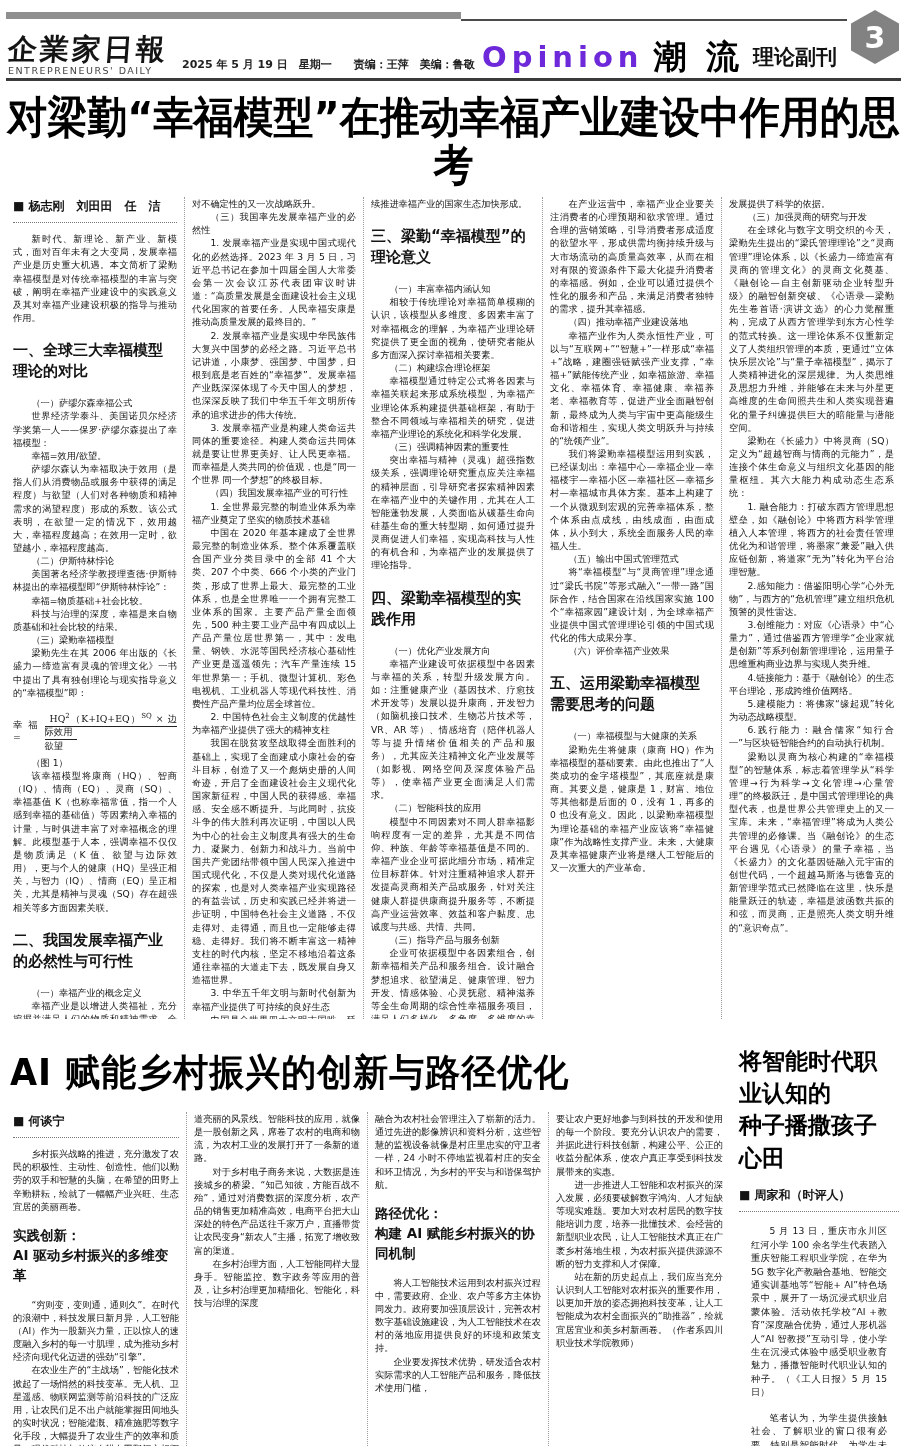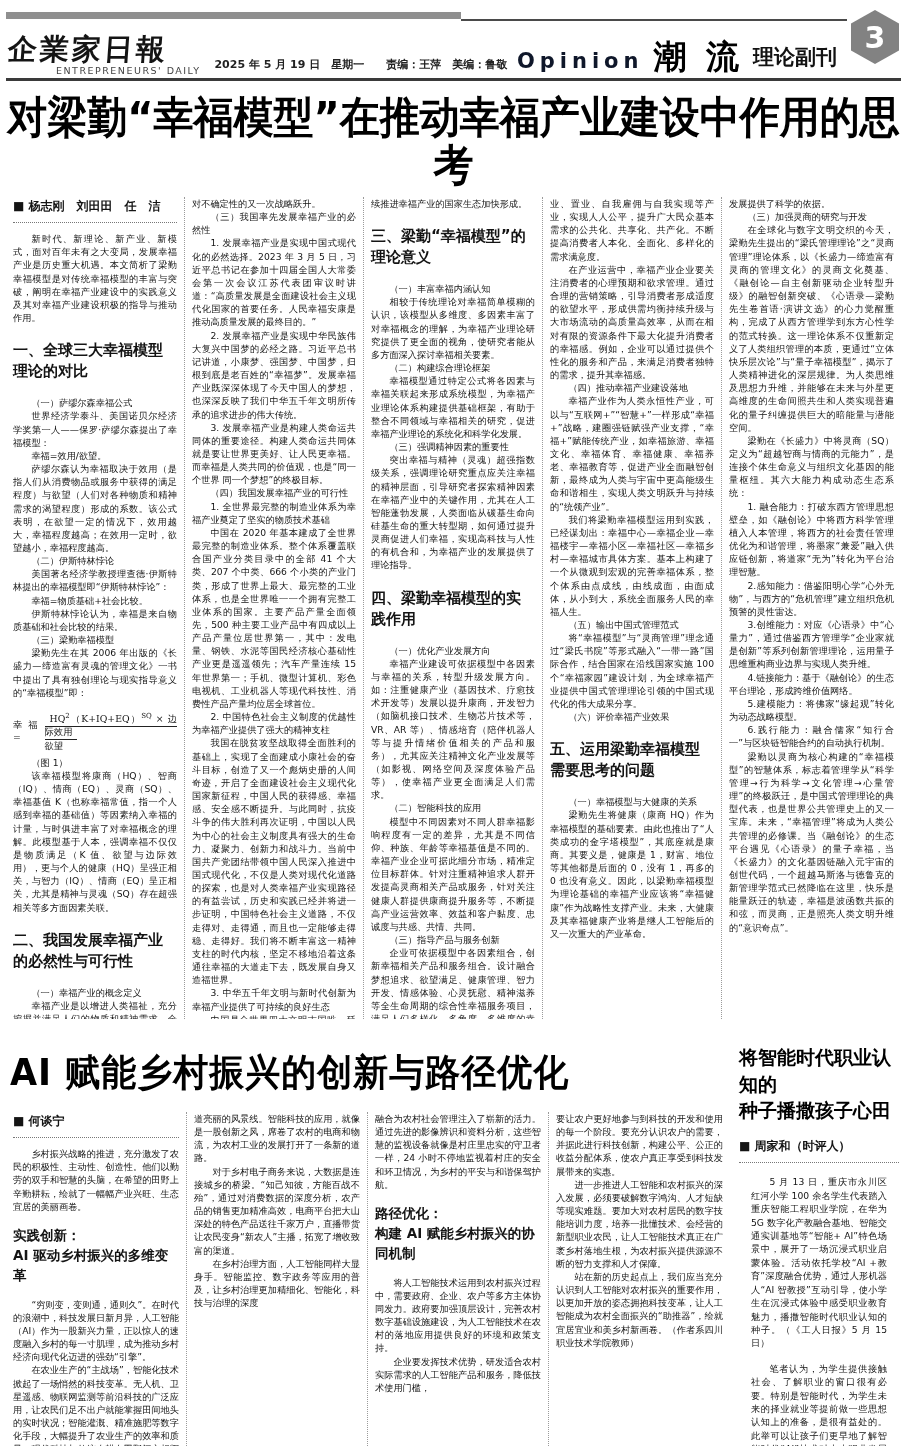--- a/index.html
+++ b/index.html
@@ -4,26 +4,26 @@
 <style>
   html,body{margin:0;padding:0;background:#f2f2f2;}
   .page{width:907px;min-height:1446px;margin:0 auto;background:#ffffff;box-sizing:border-box;
         font-family:"DejaVu Sans","Liberation Sans",sans-serif;color:#141414;padding:10px 6px 0 6px;}
   
   .hdr{position:relative;display:flex;align-items:stretch;border-bottom:3px solid #3a3a3a;padding-bottom:2px;height:66px;}
   .hdr-left{width:455px;position:relative;}
   .gray-bar{position:absolute;top:2px;left:0;width:100%;height:7px;background:#8f8f8f;}
   .mast-row{position:absolute;bottom:0;left:2px;display:flex;align-items:flex-end;gap:14px;white-space:nowrap;}
   .mast-cn{font-family:"DejaVu Serif","Liberation Serif",serif;font-weight:900;font-size:29px;line-height:1;letter-spacing:3px;transform:skewX(-4deg);}
-  .mast-en{font-size:9.5px;letter-spacing:1.5px;color:#444;margin-top:1px;margin-left:48px;}
+  .mast-en{font-size:9.5px;letter-spacing:1.5px;color:#444;margin-top:1px;}
   .dateline{font-size:11px;color:#222;padding-bottom:4px;font-weight:bold;}
   .hdr-right{flex:1;position:relative;}
   .banner{position:absolute;left:0;right:54px;top:9px;bottom:0;border-top:2px solid #4a4a4a;
           display:flex;align-items:flex-end;justify-content:flex-end;gap:10px;padding:0 10px 4px 0;white-space:nowrap;}
-  .op-en{font-size:21px;font-weight:900;color:#0f172a;letter-spacing:5px;line-height:1;}
+  .op-en{font-size:29px;font-weight:900;color:#6d28d9;letter-spacing:5px;line-height:1;}
   .op-cn{font-size:33px;font-weight:900;color:#000;line-height:.95;letter-spacing:4px;font-family:"DejaVu Serif","Liberation Serif",serif;}
   .op-sub{font-size:21px;font-weight:bold;color:#111;line-height:1.4;}
   .hex{position:absolute;right:2px;top:0;width:48px;height:54px;background:#828282;color:#fff;
        clip-path:polygon(50% 0,100% 25%,100% 75%,50% 100%,0 75%,0 25%);
        display:flex;align-items:center;justify-content:center;font-size:30px;font-weight:900;}
   
   .headline-main{font-size:40px;font-weight:900;text-align:center;letter-spacing:0px;
                  margin:16px 0 12px;line-height:1.1;transform:scaleY(1.08);color:#000;}
   
   .cols{display:flex;align-items:stretch;}
@@ -42,21 +42,21 @@
   .frac .num{padding:0 5px 2px;border-bottom:1px solid #222;}
   .frac .den{padding-top:2px;}
   .caption{text-indent:2em;margin:3px 0 6px;}
   sup{font-size:7px;}
   
   .bottom{display:flex;margin-top:24px;}
   .bottom-left{width:724px;}
   .ai-headline{font-size:35px;font-weight:900;margin:6px 0 16px;padding-left:4px;letter-spacing:1px;color:#000;transform:scaleY(1.06);transform-origin:left;}
   .cols-ai .col{height:356px;}
   .side{width:177px;box-sizing:border-box;padding:0 2px 0 9px;}
-  .side-headline{font-size:19px;font-weight:900;line-height:1.4;margin:2px 0 12px;color:#000;font-family:Liberation Serif, serif;}
+  .side-headline{font-size:23px;font-weight:900;line-height:1.4;margin:2px 0 12px;color:#000;}
   .side-body{font-size:9.2px;line-height:1.46;text-align:justify;height:372px;overflow:hidden;}
   .side-body p{margin:12px;text-indent:2em;}
   .side-body .byline{margin-bottom:10px;}
 </style>
 </head>
 <body>
 
 <div class="page">
 
   <div class="hdr">
@@ -87,21 +87,21 @@
         <div class="byline">■ 杨志刚　刘田田　任　洁</div>
         <p>新时代、新理论、新产业、新模式，面对百年未有之大变局，发展幸福产业是历史重大机遇。本文简析了梁勤幸福模型是对传统幸福模型的丰富与突破，阐明在幸福产业建设中的实践意义及其对幸福产业建设积极的指导与推动作用。</p>
         <div class="sec-h">一、全球三大幸福模型理论的对比</div>
         <p>（一）萨缪尔森幸福公式</p>
         <p>世界经济学泰斗、美国诺贝尔经济学奖第一人——保罗·萨缪尔森提出了幸福模型：</p>
         <p>幸福=效用/欲望。</p>
         <p>萨缪尔森认为幸福取决于效用（是指人们从消费物品或服务中获得的满足程度）与欲望（人们对各种物质和精神需求的渴望程度）形成的系数。该公式表明，在欲望一定的情况下，效用越大，幸福程度越高；在效用一定时，欲望越小，幸福程度越高。</p>
         <p>（二）伊斯特林悖论</p>
         <p>美国著名经济学教授理查德·伊斯特林提出的幸福模型即“伊斯特林悖论”：</p>
         <p>幸福=物质基础+社会比较。</p>
-        <p>伊斯特林悖论认为，幸福是来自物质基础和社会比较的结果。</p>
+        <p>科技与治理的深度，幸福是来自物质基础和社会比较的结果。</p>
         <p>（三）梁勤幸福模型</p>
         <p>梁勤先生在其 2006 年出版的《长盛力—缔造富有灵魂的管理文化》一书中提出了具有独创理论与现实指导意义的“幸福模型”即：</p>
         <div class="formula">
           <span>幸福 =</span>
           <span class="frac"><span class="num">HQ<sup>2</sup>（K+IQ+EQ）<sup>SQ</sup> × 边际效用</span><br><span class="den">欲望</span></span>
         </div>
         <p class="caption">（图 1）</p>
         <p>该幸福模型将康商（HQ）、智商（IQ）、情商（EQ）、灵商（SQ）、幸福基值 K（也称幸福常值，指一个人感到幸福的基础值）等因素纳入幸福的计量，与时俱进丰富了对幸福概念的理解。此模型基于人本，强调幸福不仅仅是物质满足（K 值、欲望与边际效用），更与个人的健康（HQ）呈强正相关，与智力（IQ）、情商（EQ）呈正相关，尤其是精神与灵魂（SQ）存在超强相关等多方面因素关联。</p>
         <div class="sec-h">二、我国发展幸福产业的必然性与可行性</div>
         <p>（一）幸福产业的概念定义</p>
@@ -132,21 +132,20 @@
         <p>突出幸福与精神（灵魂）超强指数级关系，强调理论研究重点应关注幸福的精神层面，引导研究者探索精神因素在幸福产业中的关键作用，尤其在人工智能蓬勃发展，人类面临从碳基生命向硅基生命的重大转型期，如何通过提升灵商促进人们幸福，实现高科技与人性的有机合和，为幸福产业的发展提供了理论指导。</p>
         <div class="sec-h">四、梁勤幸福模型的实践作用</div>
         <p>（一）优化产业发展方向</p>
         <p>幸福产业建设可依据模型中各因素与幸福的关系，转型升级发展方向。如：注重健康产业（基因技术、疗愈技术开发等）发展以提升康商，开发智力（如脑机接口技术、生物芯片技术等，VR、AR 等）、情感培育（陪伴机器人等与提升情绪价值相关的产品和服务），尤其应关注精神文化产业发展等（如影视、网络空间及深度体验产品等），使幸福产业更全面满足人们需求。</p>
         <p>（二）智能科技的应用</p>
         <p>模型中不同因素对不同人群幸福影响程度有一定的差异，尤其是不同信仰、种族、年龄等幸福基值是不同的。幸福产业企业可据此细分市场，精准定位目标群体。针对注重精神追求人群开发提高灵商相关产品或服务，针对关注健康人群提供康商提升服务等，不断提高产业运营效率、效益和客户黏度、忠诚度与共感、共情、共同。</p>
         <p>（三）指导产品与服务创新</p>
         <p>企业可依据模型中各因素组合，创新幸福相关产品和服务组合。设计融合梦想追求、欲望满足、健康管理、智力开发、情感体验、心灵抚慰、精神滋养等全生命周期的综合性幸福服务项目，满足人们多样化、多角度、多维度的幸福需求，推动幸福产业创新永续发展。</p>
       </div>
       <div class="col">
-        <p class="cont">业、置业、自我雇佣与自我实现等产业，实现人人公平，提升广大民众基本需求的公共化、共享化、共产化。不断提高消费者人本化、全面化、多样化的需求满意度。</p>
         <p>在产业运营中，幸福产业企业要关注消费者的心理预期和欲求管理。通过合理的营销策略，引导消费者形成适度的欲望水平，形成供需均衡持续升级与大市场流动的高质量高效率，从而在相对有限的资源条件下最大化提升消费者的幸福感。例如，企业可以通过提供个性化的服务和产品，来满足消费者独特的需求，提升其幸福感。</p>
         <p>（四）推动幸福产业建设落地</p>
         <p>幸福产业作为人类永恒性产业，可以与“互联网+”“智慧+”一样形成“幸福+”战略，建圈强链赋强产业支撑，“幸福+”赋能传统产业，如幸福旅游、幸福文化、幸福体育、幸福健康、幸福养老、幸福教育等，促进产业全面融智创新，最终成为人类与宇宙中更高能级生命和谐相生，实现人类文明跃升与持续的“统领产业”。</p>
         <p>我们将梁勤幸福模型运用到实践，已经谋划出：幸福中心—幸福企业—幸福楼宇—幸福小区—幸福社区—幸福乡村—幸福城市具体方案。基本上构建了一个从微观到宏观的完善幸福体系，整个体系由点成线，由线成面，由面成体，从小到大，系统全面服务人民的幸福人生。</p>
         <p>（五）输出中国式管理范式</p>
         <p>将“幸福模型”与“灵商管理”理念通过“梁氏书院”等形式融入“一带一路”国际合作，结合国家在沿线国家实施 100 个“幸福家园”建设计划，为全球幸福产业提供中国式管理理论引领的中国式现代化的伟大成果分享。</p>
         <p>（六）评价幸福产业效果</p>
         <div class="sec-h">五、运用梁勤幸福模型需要思考的问题</div>
         <p>（一）幸福模型与大健康的关系</p>
         <p>梁勤先生将健康（康商 HQ）作为幸福模型的基础要素。由此也推出了“人类成功的金字塔模型”，其底座就是康商。其要义是，健康是 1，财富、地位等其他都是后面的 0，没有 1，再多的 0 也没有意义。因此，以梁勤幸福模型为理论基础的幸福产业应该将“幸福健康”作为战略性支撑产业。未来，大健康及其幸福健康产业将是继人工智能后的又一次重大的产业革命。</p>

